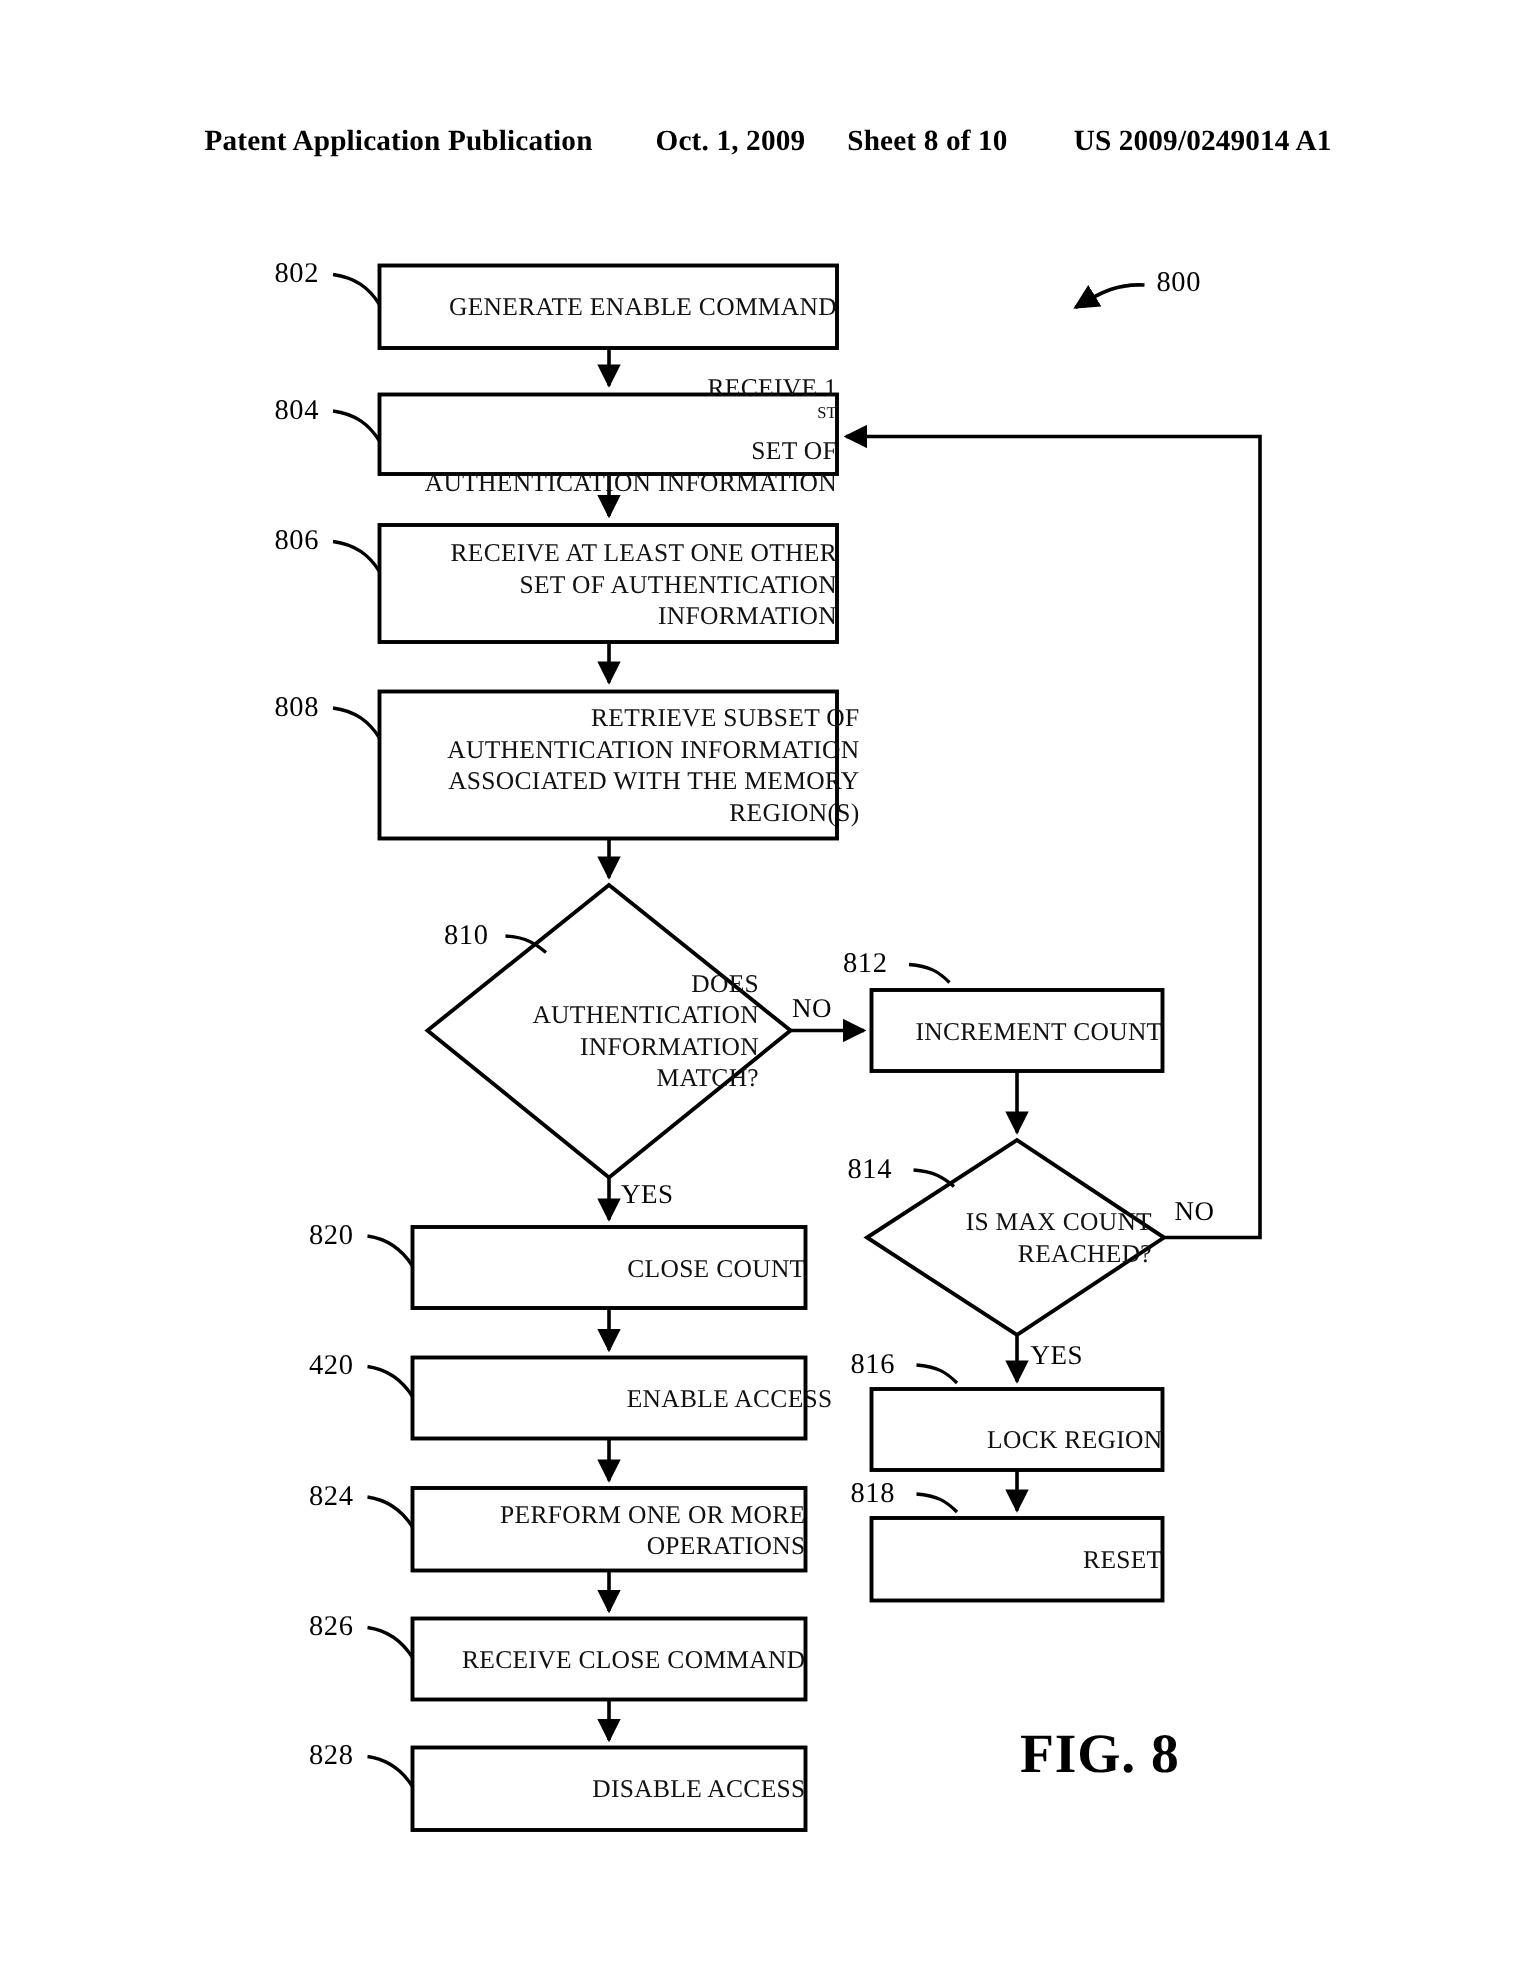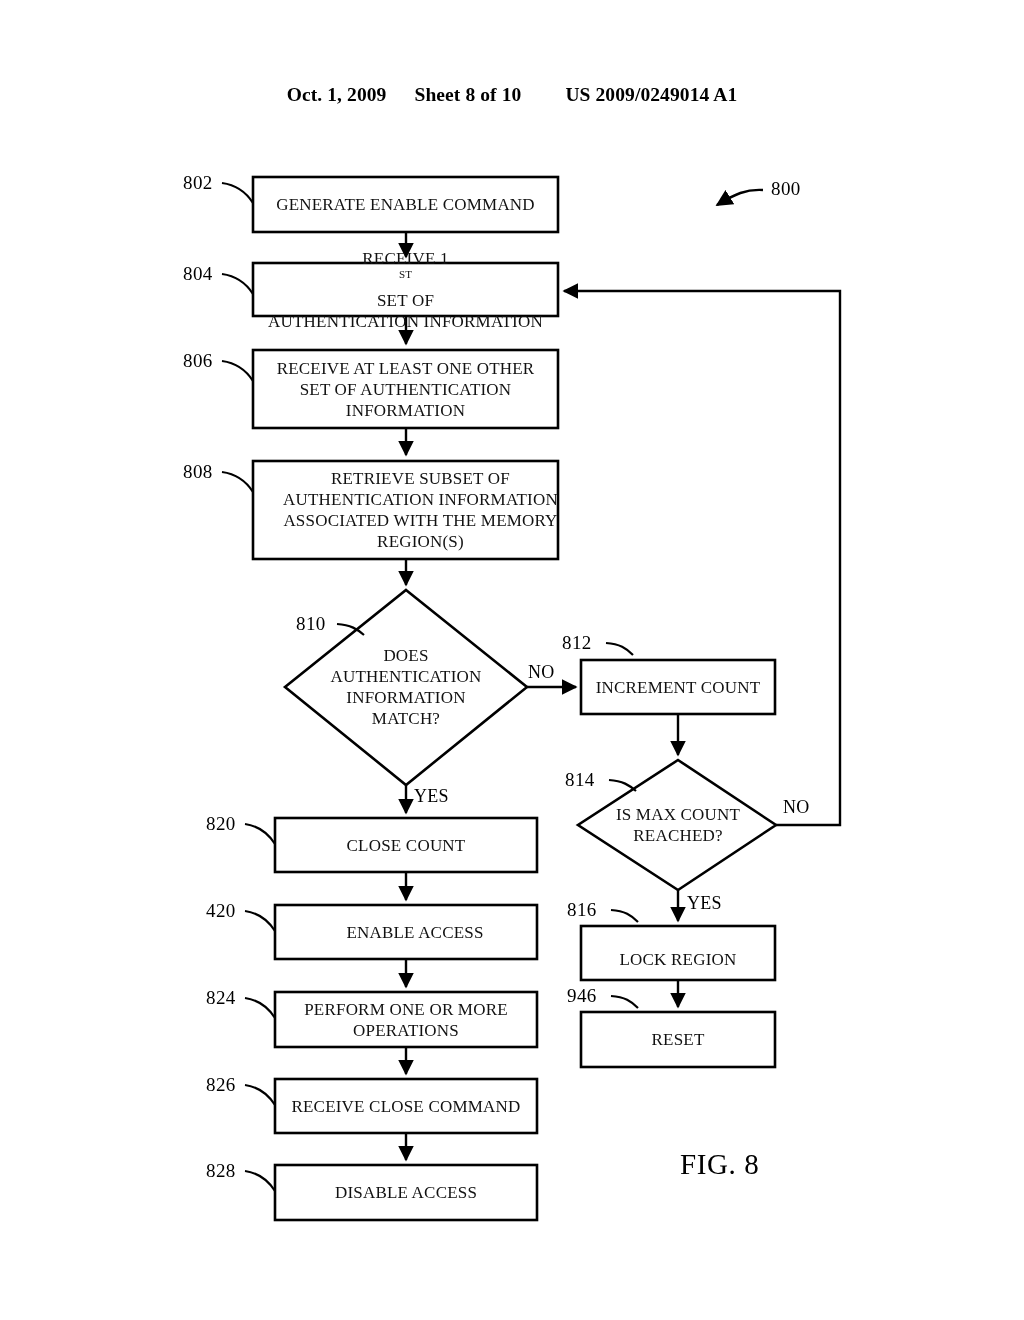--- a/index.html
+++ b/index.html
@@ -44,21 +44,21 @@
     left: 0;
     top: 0;
   }
 
   
   .node-label {
     position: absolute;
     display: flex;
     align-items: center;
     justify-content: center;
-    text-align: center;
+    text-align: right;
     font-family: "Liberation Serif", serif;
     font-size: 17px;
     line-height: 21px;
     letter-spacing: 0.2px;
     color: #111111;
     pointer-events: none;
   }
   .node-label span { display: block; width: 100%; }
   .node-label sup {
     font-size: 11px;
@@ -85,32 +85,33 @@
     color: #000000;
     white-space: nowrap;
   }
 
   
   #fig-caption {
     position: absolute;
     left: 680px;
     top: 1148px;
     font-family: "Liberation Serif", serif;
-    font-weight: normal;
-    font-size: 29px;
+    font-weight: bold;
+    font-size: 37px;
     letter-spacing: 0.6px;
     white-space: nowrap;
   }
 </style>
 </head>
 <body>
 
 <div id="page">
 
   <div id="pub-header">
+    <span class="h-pub">Patent Application Publication</span>
     <span class="h-date">Oct. 1, 2009</span>
     <span class="h-sheet">Sheet 8 of 10</span>
     <span class="h-num">US 2009/0249014 A1</span>
   </div>
 
   <svg id="flow" width="1024" height="1320" viewBox="0 0 1024 1320">
     <defs>
       <marker id="arrow" viewBox="0 0 10 10" refX="9" refY="5" markerWidth="7" markerHeight="7" orient="auto-start-reverse">
         <path d="M 0 0 L 10 5 L 0 10 z" fill="#000"></path>
       </marker>
@@ -281,21 +282,21 @@
   </div>
 
   <div class="ref-num" style="left:183px; top:172px;">802</div>
   <div class="ref-num" style="left:183px; top:263px;">804</div>
   <div class="ref-num" style="left:183px; top:350px;">806</div>
   <div class="ref-num" style="left:183px; top:461px;">808</div>
   <div class="ref-num" style="left:296px; top:613px;">810</div>
   <div class="ref-num" style="left:562px; top:632px;">812</div>
   <div class="ref-num" style="left:565px; top:769px;">814</div>
   <div class="ref-num" style="left:567px; top:899px;">816</div>
-  <div class="ref-num" style="left:567px; top:985px;">946</div>
+  <div class="ref-num" style="left:567px; top:985px;">818</div>
   <div class="ref-num" style="left:206px; top:813px;">820</div>
   <div class="ref-num" style="left:206px; top:900px;">420</div>
   <div class="ref-num" style="left:206px; top:987px;">824</div>
   <div class="ref-num" style="left:206px; top:1074px;">826</div>
   <div class="ref-num" style="left:206px; top:1160px;">828</div>
   <div class="ref-num" style="left:771px; top:178px;">800</div>
 
   <div class="branch-label" style="left:528px; top:662px;">NO</div>
   <div class="branch-label" style="left:414px; top:786px;">YES</div>
   <div class="branch-label" style="left:783px; top:797px;">NO</div>

